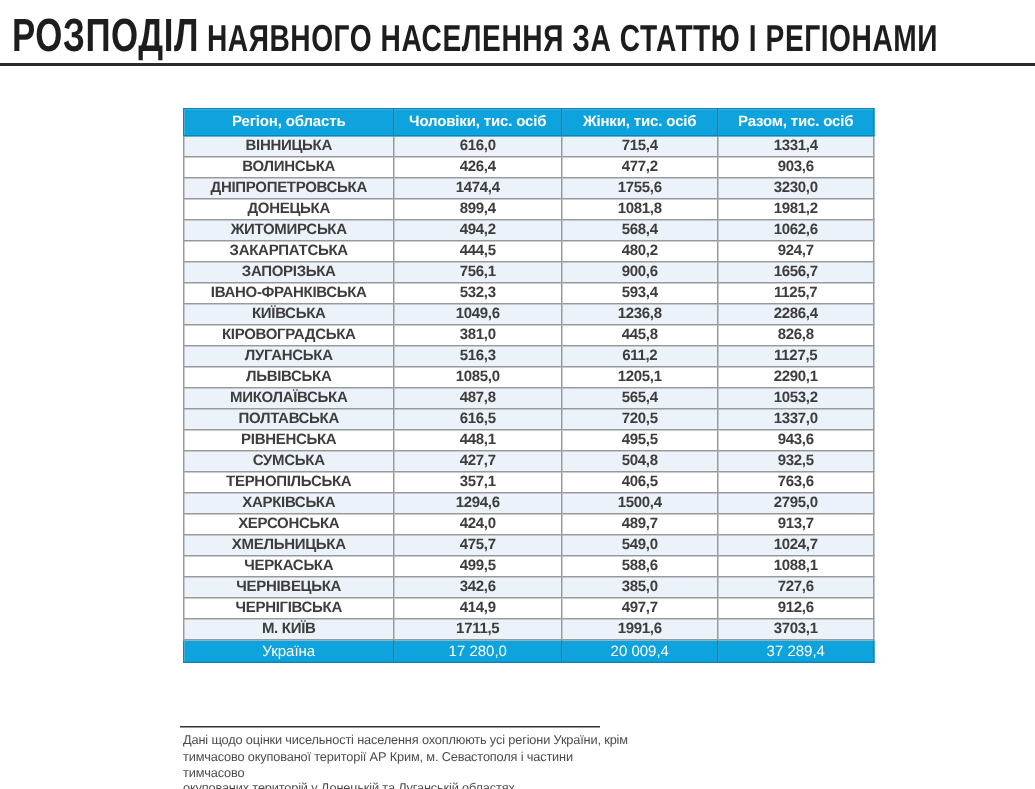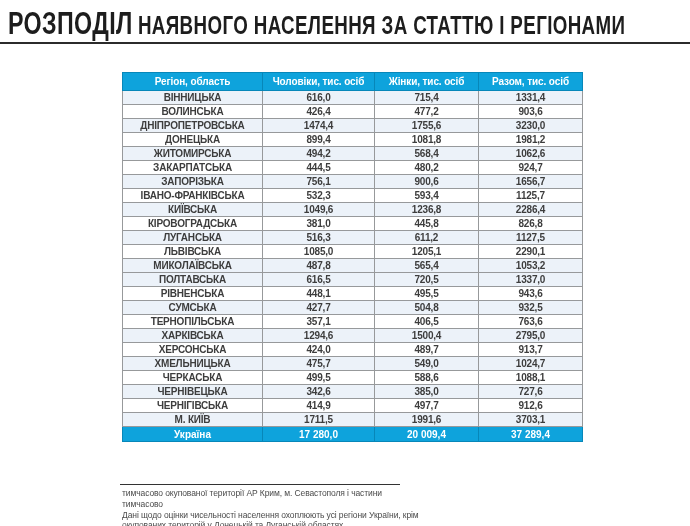--- a/index.html
+++ b/index.html
@@ -26,21 +26,21 @@
   
   .table-wrap{position:absolute;left:122px;top:72px;width:460px;}
   table{border-collapse:collapse;table-layout:fixed;width:460px;}
   th{background:var(--accent);color:#ffffff;font-size:10px;font-weight:700;
     height:15px;border:1px solid var(--accent-border);text-align:center;
     letter-spacing:-0.1px;padding:3px;}
   td{font-size:10px;color:var(--cell-ink);text-align:center;height:13px;
     line-height:13px;border:1px solid var(--grid);padding:0;letter-spacing:-0.2px;
     background:#ffffff;font-weight:700;}
   tr.stripe td{background:var(--stripe);}
-  tfoot td{background:var(--accent);color:#ffffff;font-weight:700;height:15px;
+  tfoot td{background:var(--accent);color:#ffffff;font-weight:400;height:15px;
     border:1px solid var(--accent-border);letter-spacing:0;}
 
   
   .note-rule{position:absolute;left:120px;top:484px;width:280px;height:1px;background:#333333;}
   .footnote{position:absolute;left:122px;top:488px;width:300px;color:var(--note-ink);
     font-size:8.5px;line-height:10.8px;letter-spacing:-0.1px;}
 </style>
 </head>
 <body>
 
@@ -219,18 +219,18 @@
           <td>17 280,0</td>
           <td>20 009,4</td>
           <td>37 289,4</td>
         </tr>
       </tfoot>
     </table>
   </div>
 
   <div class="note-rule"></div>
   <div class="footnote">
+    <div>Дані щодо оцінки чисельності населення охоплюють усі регіони України, крім</div>
     <div>тимчасово окупованої території АР Крим, м. Севастополя і частини тимчасово</div>
-    <div>Дані щодо оцінки чисельності населення охоплюють усі регіони України, крім</div>
     <div>окупованих територій у Донецькій та Луганській областях</div>
   </div>
 
 </div>
 
 </body></html>

